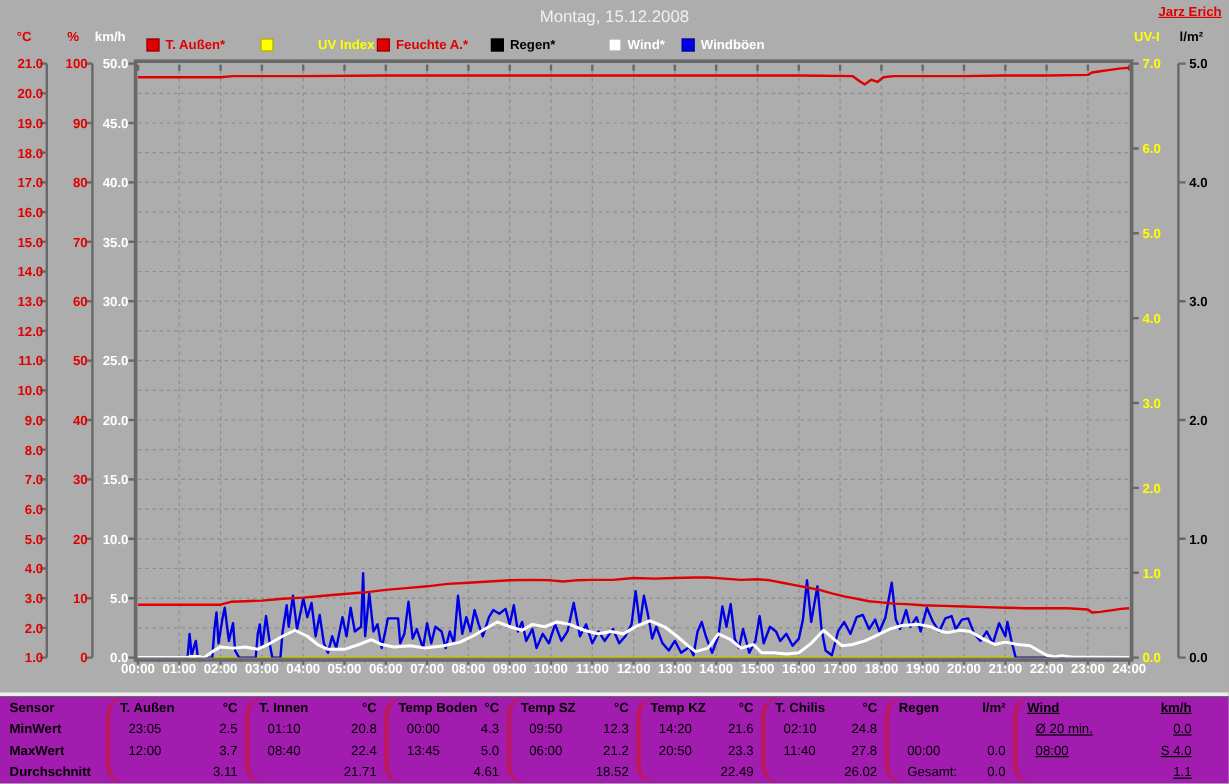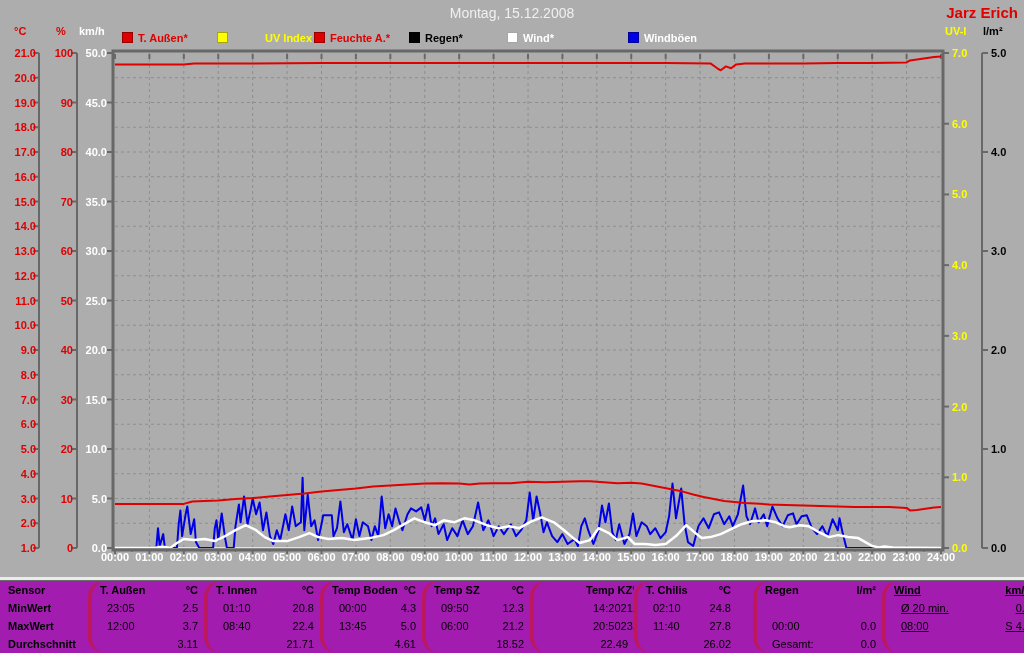--- a/index.html
+++ b/index.html
@@ -1,20 +1,20 @@
 <!DOCTYPE html>
 <html><head>
 <meta charset="utf-8">
 <style>
   html,body{margin:0;padding:0;background:#adadad;}
   #screen{position:relative;width:1024px;height:653px;background:#adadad;
     font-family:"Liberation Sans",sans-serif;overflow:hidden;}
   .abs{position:absolute;}
   #title{top:5px;left:0;width:1024px;text-align:center;font-size:14px;color:#f0f0f0;}
-  #author{top:4px;right:6px;font-size:15px;font-weight:bold;color:#e00000;}
+  #author{top:4px;right:6px;font-size:11px;font-weight:bold;color:#e00000;text-decoration:underline;}
   .axhead{top:25px;font-size:11px;font-weight:bold;}
   #chart-svg{top:0;left:0;}
   #legend{top:31px;left:0;width:896px;height:14px;}
   .leg-item{position:absolute;top:0;height:13px;display:flex;align-items:center;gap:5px;}
   .leg-sw{width:11px;height:11px;display:inline-block;border:1px solid rgba(0,0,0,.35);box-sizing:border-box;}
   .leg-tx{font-size:11px;font-weight:bold;white-space:nowrap;}
   #divider{top:577px;left:0;width:1024px;height:3px;background:#ececec;}
   #stats-table{top:580px;left:0;width:1024px;height:73px;background:#a21caf;
     border-top:1px solid #6b6b6b;display:flex;box-sizing:border-box;}
   .tcol{height:100%;box-sizing:border-box;flex:0 0 auto;}
@@ -55,21 +55,21 @@
         <span class="leg-tx" style="color: rgb(224, 0, 0);">Feuchte A.*</span>
       </div>
       <div class="leg-item" style="left: 409px;">
         <span class="leg-sw" style="background: rgb(0, 0, 0);"></span>
         <span class="leg-tx" style="color: rgb(0, 0, 0);">Regen*</span>
       </div>
       <div class="leg-item" style="left: 507px;">
         <span class="leg-sw" style="background: rgb(255, 255, 255);"></span>
         <span class="leg-tx" style="color: rgb(255, 255, 255);">Wind*</span>
       </div>
-      <div class="leg-item" style="left: 628px; justify-content: space-between;">
+      <div class="leg-item" style="left: 568px; justify-content: space-between;">
         <span class="leg-sw" style="background: rgb(0, 0, 230);"></span>
         <span class="leg-tx" style="color: rgb(255, 255, 255);">Windböen</span>
       </div>
     </div>
 
   <svg class="abs" id="chart-svg" width="1024" height="578">
       <g>
         <line x1="149.41666666666666" y1="53" x2="149.41666666666666" y2="548" stroke="#8e8e8e" stroke-dasharray="3,3"></line>
         <line x1="183.83333333333331" y1="53" x2="183.83333333333331" y2="548" stroke="#8e8e8e" stroke-dasharray="3,3"></line>
         <line x1="218.25" y1="53" x2="218.25" y2="548" stroke="#8e8e8e" stroke-dasharray="3,3"></line>
@@ -438,21 +438,21 @@
         </div>
         <div class="trow">
           <span class="lt">06:00</span>
           <span class="rt">21.2</span>
         </div>
         <div class="trow">
           <span class="lt"></span>
           <span class="rt">18.52</span>
         </div>
       </div>
-      <div class="tcol" style="width: 104px; padding-left: 44px;">
+      <div class="tcol" style="width: 104px;">
         <div class="trow hd">
           <span class="lt">Temp KZ</span>
           <span class="rt">°C</span>
         </div>
         <div class="trow">
           <span class="lt">14:20</span>
           <span class="rt">21.6</span>
         </div>
         <div class="trow">
           <span class="lt">20:50</span>
@@ -474,21 +474,21 @@
         </div>
         <div class="trow">
           <span class="lt">11:40</span>
           <span class="rt">27.8</span>
         </div>
         <div class="trow">
           <span class="lt"></span>
           <span class="rt">26.02</span>
         </div>
       </div>
-      <div class="tcol" style="width: 129px; margin-left: 16px;">
+      <div class="tcol" style="width: 107px;">
         <div class="trow hd">
           <span class="lt">Regen</span>
           <span class="rt">l/m²</span>
         </div>
         <div class="trow">
           <span class="lt"></span>
           <span class="rt"></span>
         </div>
         <div class="trow">
           <span class="lt">00:00</span>
@@ -504,16 +504,20 @@
           <span class="lt">Wind</span>
           <span class="rt">km/h</span>
         </div>
         <div class="trow">
           <span class="lt">Ø 20 min.</span>
           <span class="rt">0.0</span>
         </div>
         <div class="trow">
           <span class="lt">08:00</span>
           <span class="rt">S 4.0</span>
+        </div>
+        <div class="trow">
+          <span class="lt"></span>
+          <span class="rt">1.1</span>
         </div>
       </div>
     </div>
 </div>
 
 </body></html>

